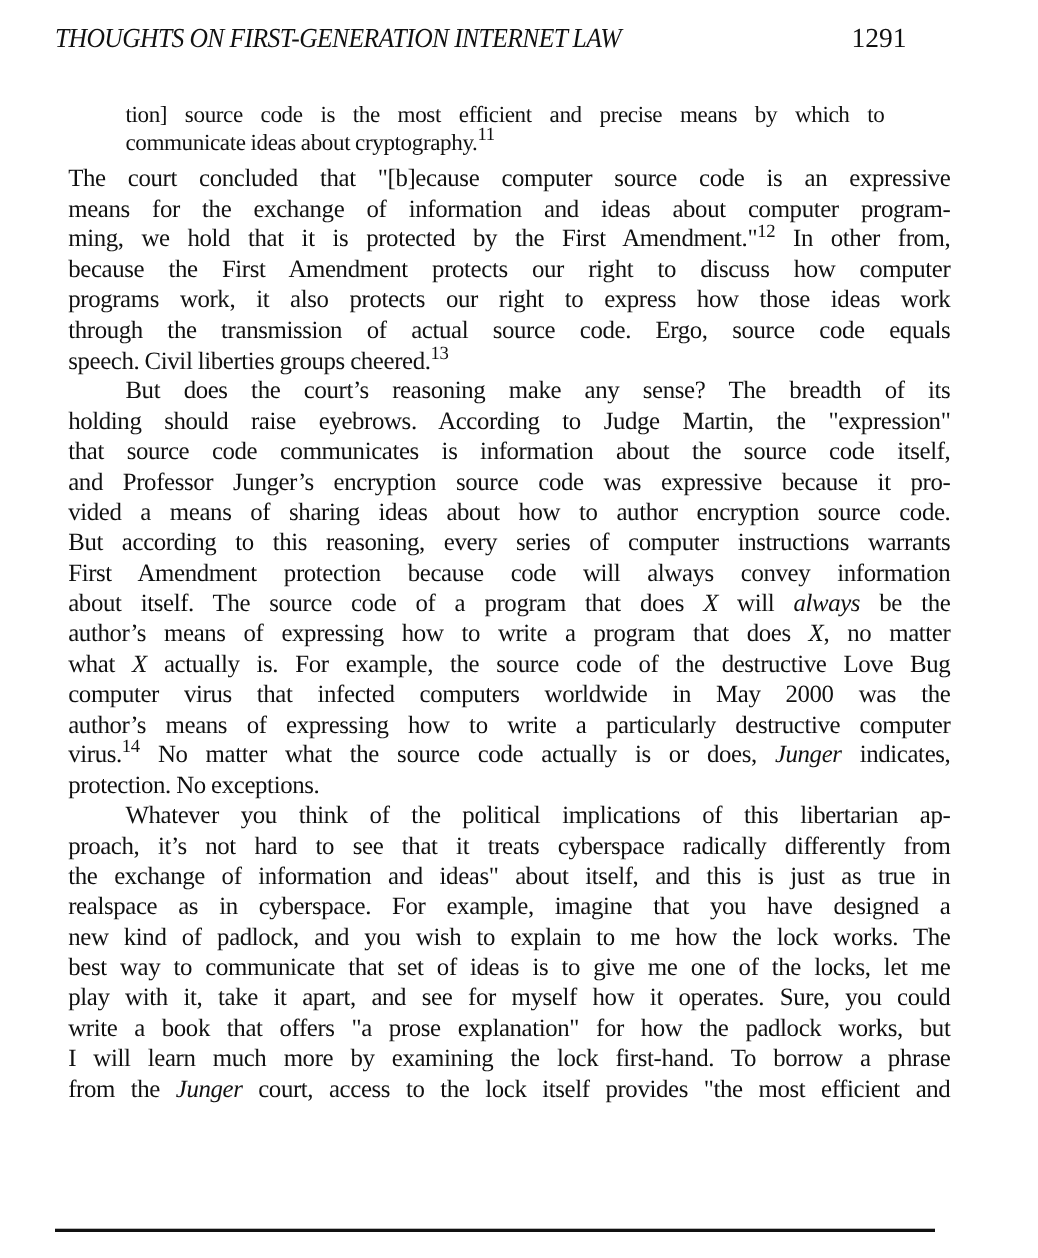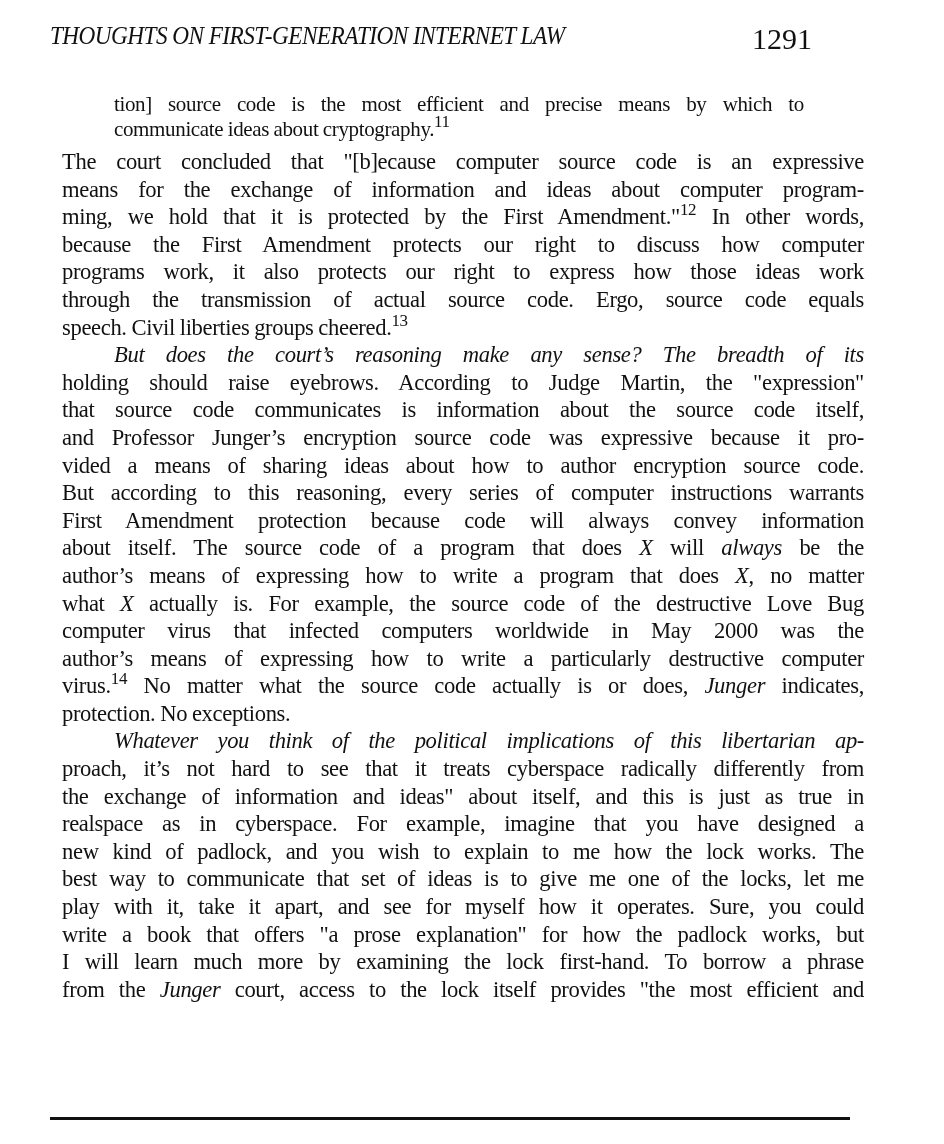--- a/index.html
+++ b/index.html
@@ -2,29 +2,29 @@
 <html><head>
   <meta charset="utf-8">
   <style>
     html, body { margin: 0; padding: 0; background: #ffffff; }
     body { width: 944px; height: 1144px; position: relative; overflow: hidden;
            font-family: "Liberation Serif", "DejaVu Serif", serif; color: #111111; }
     .page { position: absolute; left: 50px; top: 0; width: 802px; }
     .running-head { position: absolute; top: 22px; left: 0; width: 802px; height: 30px; font-family: Liberation Serif, serif; }
     .running-title { position: absolute; left: 0; top: 0; font-style: italic; font-size: 25px;
                      letter-spacing: -0.6px; transform: scaleX(0.93); transform-origin: left center; }
-    .page-number { position: absolute; right: 40px; top: 0; font-size: 30px; text-align: center; }
+    .page-number { position: absolute; right: 28px; top: 0; font-size: 25px; text-align: center; }
     .body-text { position: absolute; top: 92px; left: 12px; width: 802px; }
     .line { display: block; font-size: 22.6px; line-height: 27.6px; height: 27.6px;
             white-space: nowrap; text-align: justify; text-align-last: justify;
             letter-spacing: -0.35px; word-spacing: -0.5px; }
     .line.last { text-align-last: left; }
     .blockquote .line { padding-left: 52px; width: 690px; font-size: 21px; line-height: 25px; height: 25px; }
     .blockquote { margin-bottom: 6px; }
-    .indent { padding-left: 52px; font-style: italic; }
+    .indent { padding-left: 52px; }
     .footnote-rule { position: absolute; left: 0; top: 1117px; width: 800px; height: 3px; background: #111111; }
     i { font-style: italic; }
     sup { font-size: 17px; line-height: 0; vertical-align: 9px; }
   </style>
 </head>
 <body>
 
 <div class="page">
   <div class="running-head">
     <span class="running-title">THOUGHTS ON FIRST-GENERATION INTERNET LAW</span>
@@ -33,21 +33,21 @@
 
   <div class="body-text">
     <div class="blockquote">
       <span class="line">tion] source code is the most efficient and precise means by which to</span>
       <span class="line last"><span>communicate ideas about cryptography.</span><sup>11</sup></span>
     </div>
     <div id="paragraphs">
         <div>
           <span class="line"><span>The court concluded that "[b]ecause computer source code is an expressive</span></span>
           <span class="line"><span>means for the exchange of information and ideas about computer program-</span></span>
-          <span class="line"><span>ming, we hold that it is protected by the First Amendment."</span><sup>12</sup><span>  In other words,</span></span>
+          <span class="line"><span>ming, we hold that it is protected by the First Amendment."</span><sup>12</sup><span>  In other from,</span></span>
           <span class="line"><span>because the First Amendment protects our right to discuss how computer</span></span>
           <span class="line"><span>programs work, it also protects our right to express how those ideas work</span></span>
           <span class="line"><span>through the transmission of actual source code.  Ergo, source code equals</span></span>
           <span class="line last"><span>speech.  Civil liberties groups cheered.</span><sup>13</sup></span>
         </div>
         <div>
           <span class="line indent"><span>But does the court’s reasoning make any sense?  The breadth of its</span></span>
           <span class="line"><span>holding should raise eyebrows.  According to Judge Martin, the "expression"</span></span>
           <span class="line"><span>that source code communicates is information about the source code itself,</span></span>
           <span class="line"><span>and Professor Junger’s encryption source code was expressive because it pro-</span></span>

